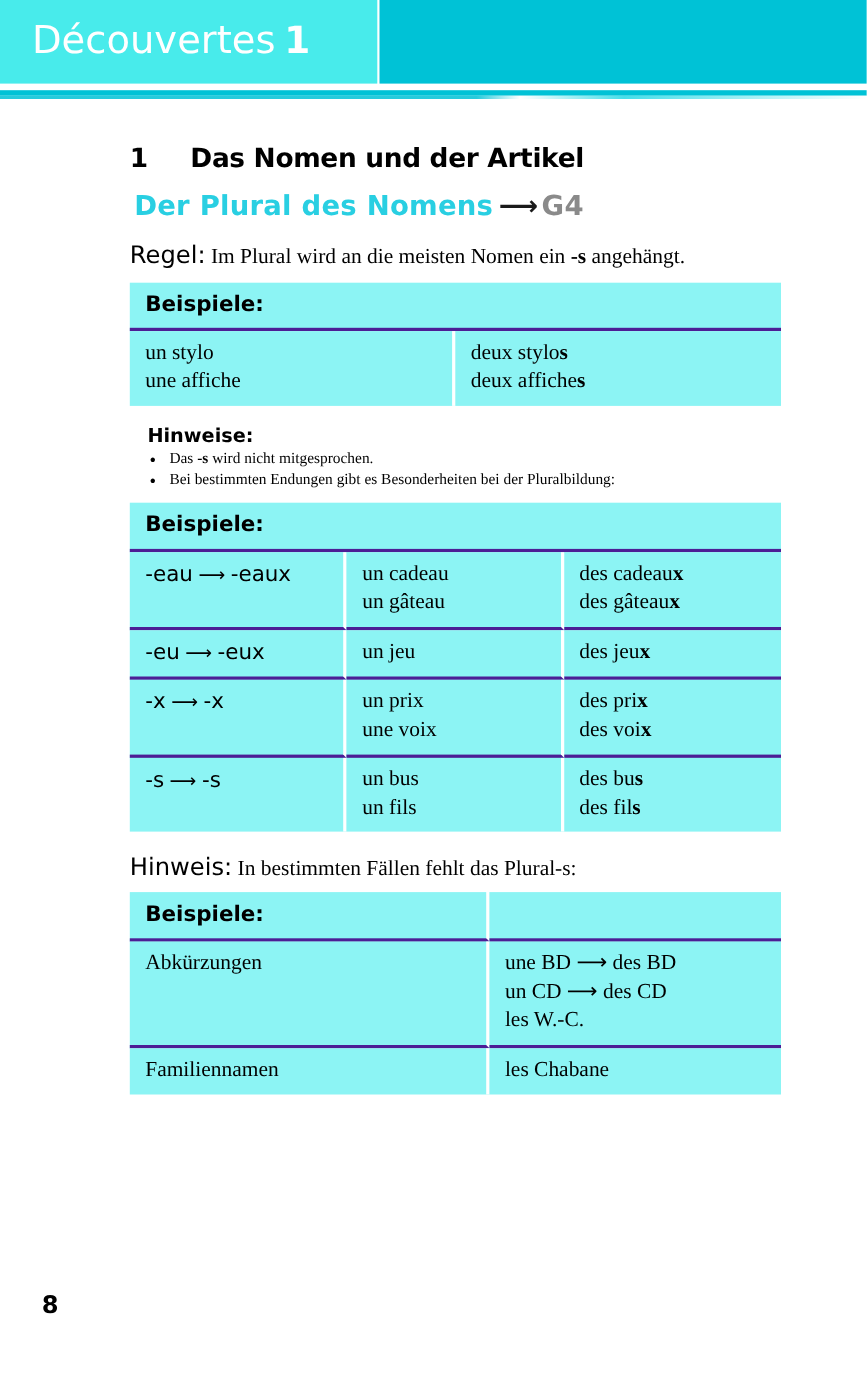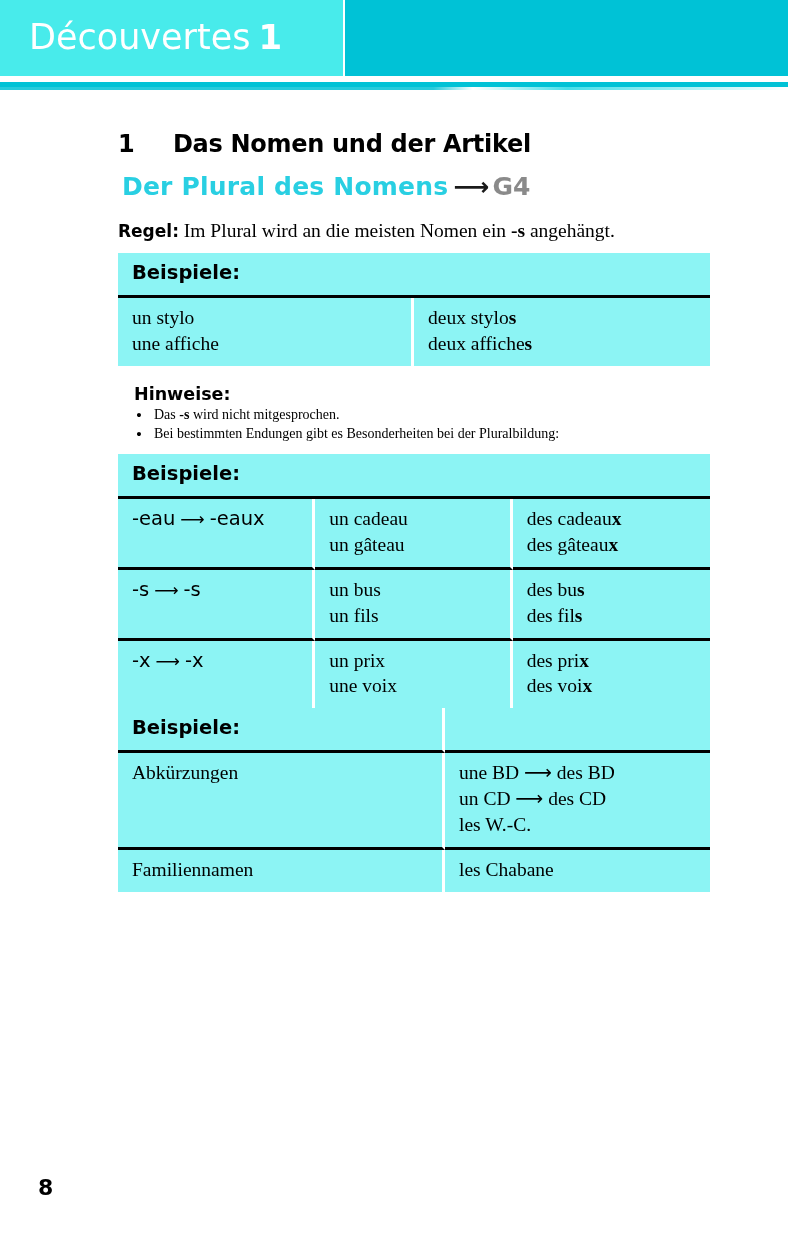--- a/index.html
+++ b/index.html
@@ -109,37 +109,37 @@
 
   p.rule-line {
     margin: 18px 0 10px 0;
     font-size: 19.5px;
     color: #000;
     line-height: 1.25;
   }
   p.rule-line .lbl,
   p.hint-line .lbl {
     font-family: "DejaVu Sans", sans-serif;
-    font-weight: 700;
-    font-size: 17px;
+    font-weight: 400;
+    font-size: 22px;
   }
   .b { font-weight: 700; }
 
   
   table.tbl {
     width: 592px;
     border-collapse: separate;
     border-spacing: 0;
     margin: 0;
     table-layout: fixed;
   }
   table.tbl td {
     background: #8cf4f4;
     border-right: 3px solid #ffffff;
-    border-bottom: 3px solid #000000;
+    border-bottom: 3px solid #4c1d95;
     padding: 7px 14px 9px 14px;
     vertical-align: top;
     font-size: 19.5px;
     line-height: 1.33;
     color: #000;
   }
   table.tbl tr td:last-child { border-right: none; }
   table.tbl tr:last-child td { border-bottom: none; }
 
   td.hdr {
@@ -274,44 +274,57 @@
       <td style="width:199px">
         <span class="cell-line">un cadeau</span>
         <span class="cell-line">un gâteau</span>
       </td>
       <td>
         <span class="cell-line"><span>des cadeau</span><span class="b">x</span></span>
         <span class="cell-line"><span>des gâteau</span><span class="b">x</span></span>
       </td>
     </tr>
     <tr>
+      <td class="rulecell"><span>-eu</span><span class="ar">⟶</span><span>-eux</span></td>
+      <td>
+        <span class="cell-line">un jeu</span>
+      </td>
+      <td>
+        <span class="cell-line"><span>des jeu</span><span class="b">x</span></span>
+      </td>
+    </tr>
+    <tr>
+      <td class="rulecell"><span>-x</span><span class="ar">⟶</span><span>-x</span></td>
+      <td>
+        <span class="cell-line">un prix</span>
+        <span class="cell-line">une voix</span>
+      </td>
+      <td>
+        <span class="cell-line"><span>des pri</span><span class="b">x</span></span>
+        <span class="cell-line"><span>des voi</span><span class="b">x</span></span>
+      </td>
+    </tr>
+    <tr>
       <td class="rulecell"><span>-s</span><span class="ar">⟶</span><span>-s</span></td>
       <td>
         <span class="cell-line">un bus</span>
         <span class="cell-line">un fils</span>
       </td>
       <td>
         <span class="cell-line"><span>des bu</span><span class="b">s</span></span>
         <span class="cell-line"><span>des fil</span><span class="b">s</span></span>
       </td>
     </tr>
-    <tr>
-      <td class="rulecell"><span>-x</span><span class="ar">⟶</span><span>-x</span></td>
-      <td>
-        <span class="cell-line">un prix</span>
-        <span class="cell-line">une voix</span>
-      </td>
-      <td>
-        <span class="cell-line"><span>des pri</span><span class="b">x</span></span>
-        <span class="cell-line"><span>des voi</span><span class="b">x</span></span>
-      </td>
-    </tr>
   </tbody>
     </table>
 
+  <p class="hint-line">
+    <span class="lbl">Hinweis:</span>
+    <span>In bestimmten Fällen fehlt das Plural-s:</span>
+  </p>
 
   <table class="tbl">
     <tbody>
         <tr>
       <td class="hdr" style="width:296px">Beispiele:</td>
       <td class="hdr"></td>
     </tr>
     <tr>
       <td class="bold-term">Abkürzungen</td>
       <td>

